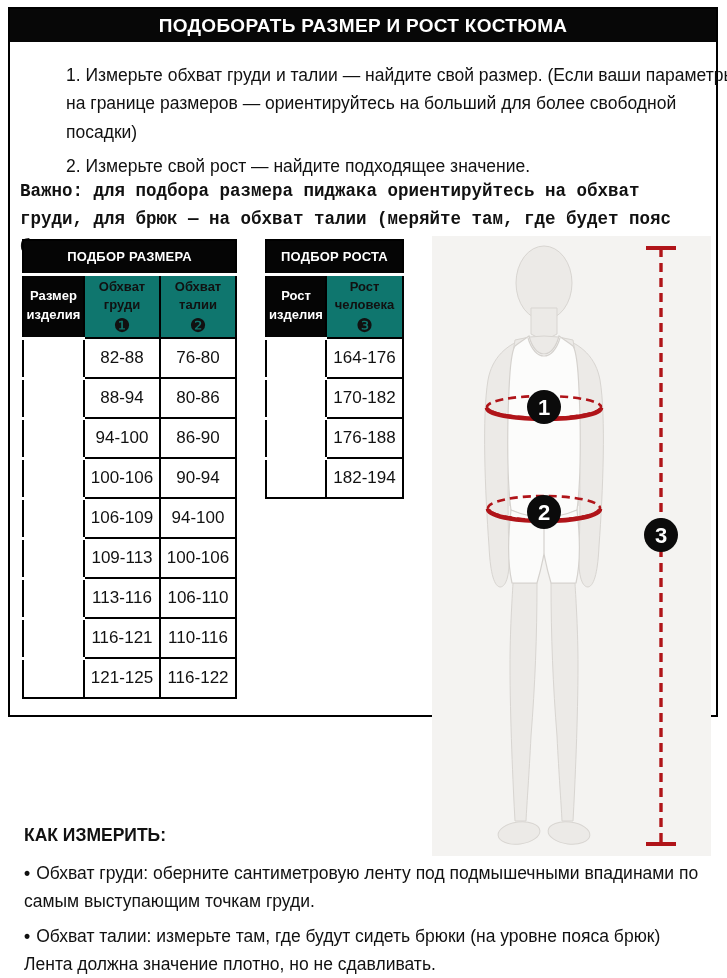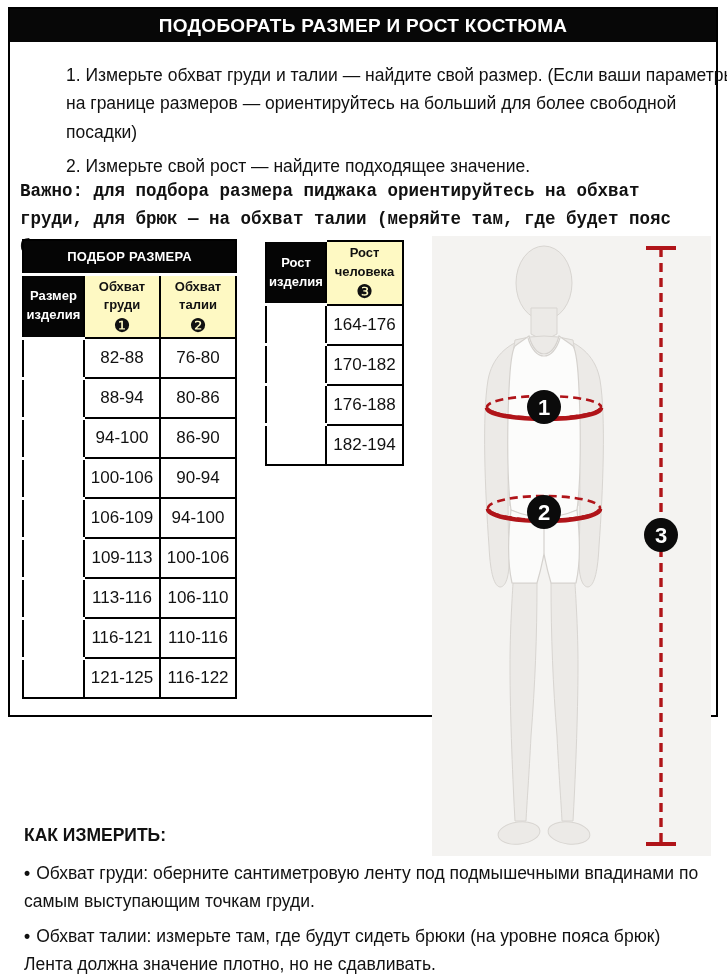--- a/index.html
+++ b/index.html
@@ -16,21 +16,21 @@
   .important { position:absolute; left:10px; top:168px; width:676px; font-size:17.5px;
                line-height:1.6; font-weight:bold;font-family:Liberation Mono, monospace; }
 
   
   table { border-collapse:collapse; table-layout:fixed; position:absolute; }
   td { border:2px solid #000; text-align:center; vertical-align:middle;
        font-family:"Liberation Sans", sans-serif; }
   .t-title { background:#050505; color:#fff; font-weight:bold; font-size:13px; height:34px;
              border-bottom:3px solid #fff; letter-spacing:.2px; }
   .k { background:#050505; color:#fff; font-weight:bold; border-top:3px solid #fff; }
-  .g { background:#fef9c3; color:#111; font-weight:bold; }
+  .g { background:#0f766e; color:#111; font-weight:bold; }
   .colhead { font-size:13px; height:64px; line-height:1.45; padding:2px 1px; }
   .badge-glyph { display:block; font-size:19px; line-height:1; margin-top:1px; font-weight:normal; }
   .cell { background:#fff; font-size:17px; height:40px; }
   .k.cell { font-size:17px; }
   #size-table { left:12px; top:230px; width:213px; }
   #height-table { left:255px; top:230px; width:137px; }
 
   
   .figure-box { position:absolute; left:422px; top:227px; width:279px; height:620px;
                 background:#f4f3f1; }
@@ -125,20 +125,23 @@
           </tr>
     </tbody>
       </table>
 
     <table id="height-table">
       <colgroup>
           <col style="width:60px">
           <col style="width:77px">
         </colgroup>
       <tbody>
+          <tr>
+            <td colspan="2" class="t-title">ПОДБОР РОСТА</td>
+          </tr>
       <tr>
         <td class="k colhead">Рост изделия</td>
         <td class="g colhead">
           <span>Рост человека</span>
           <span class="badge-glyph">❸</span>
         </td>
       </tr>
       <tr>
             <td class="k cell">170</td>
             <td class="cell">164-176</td>

